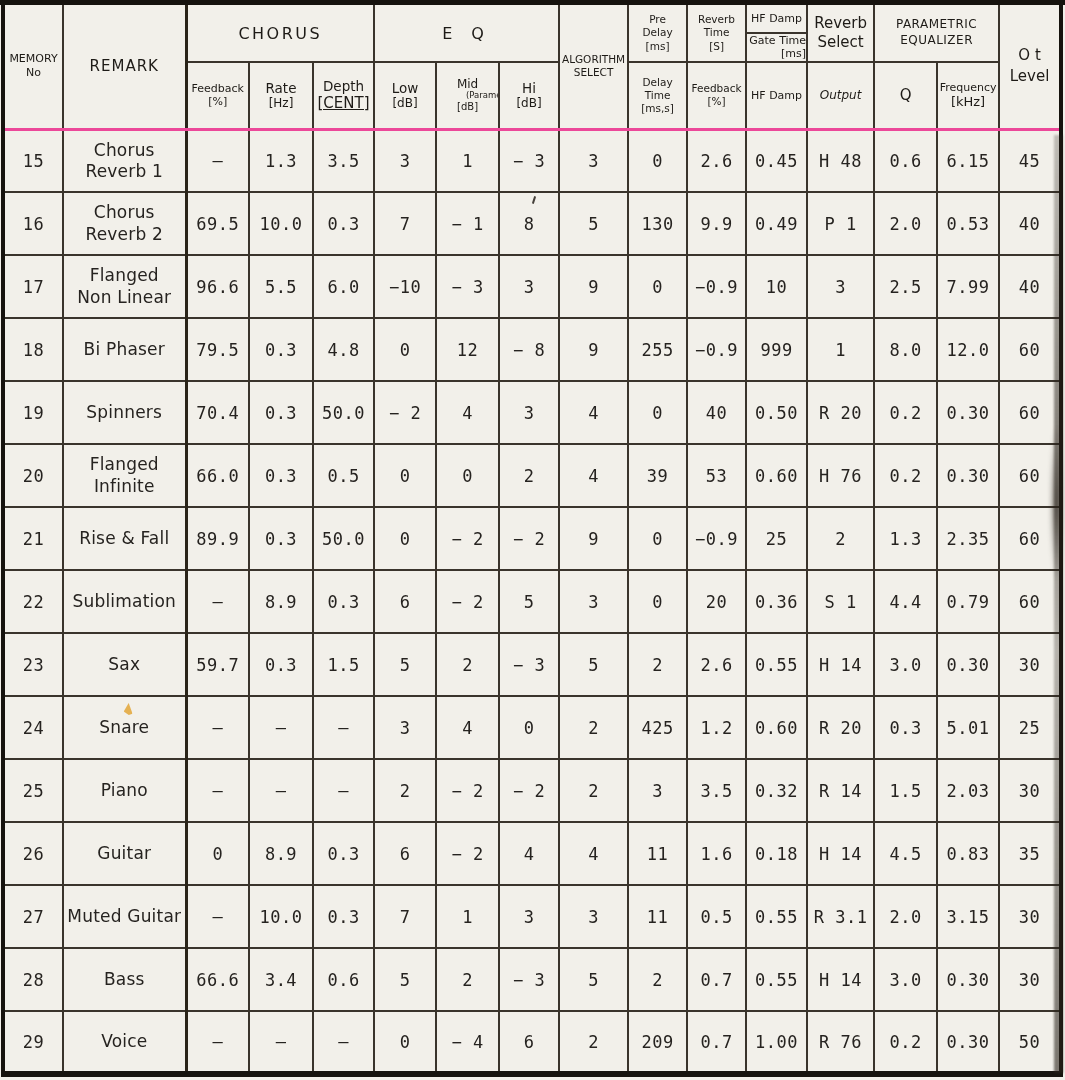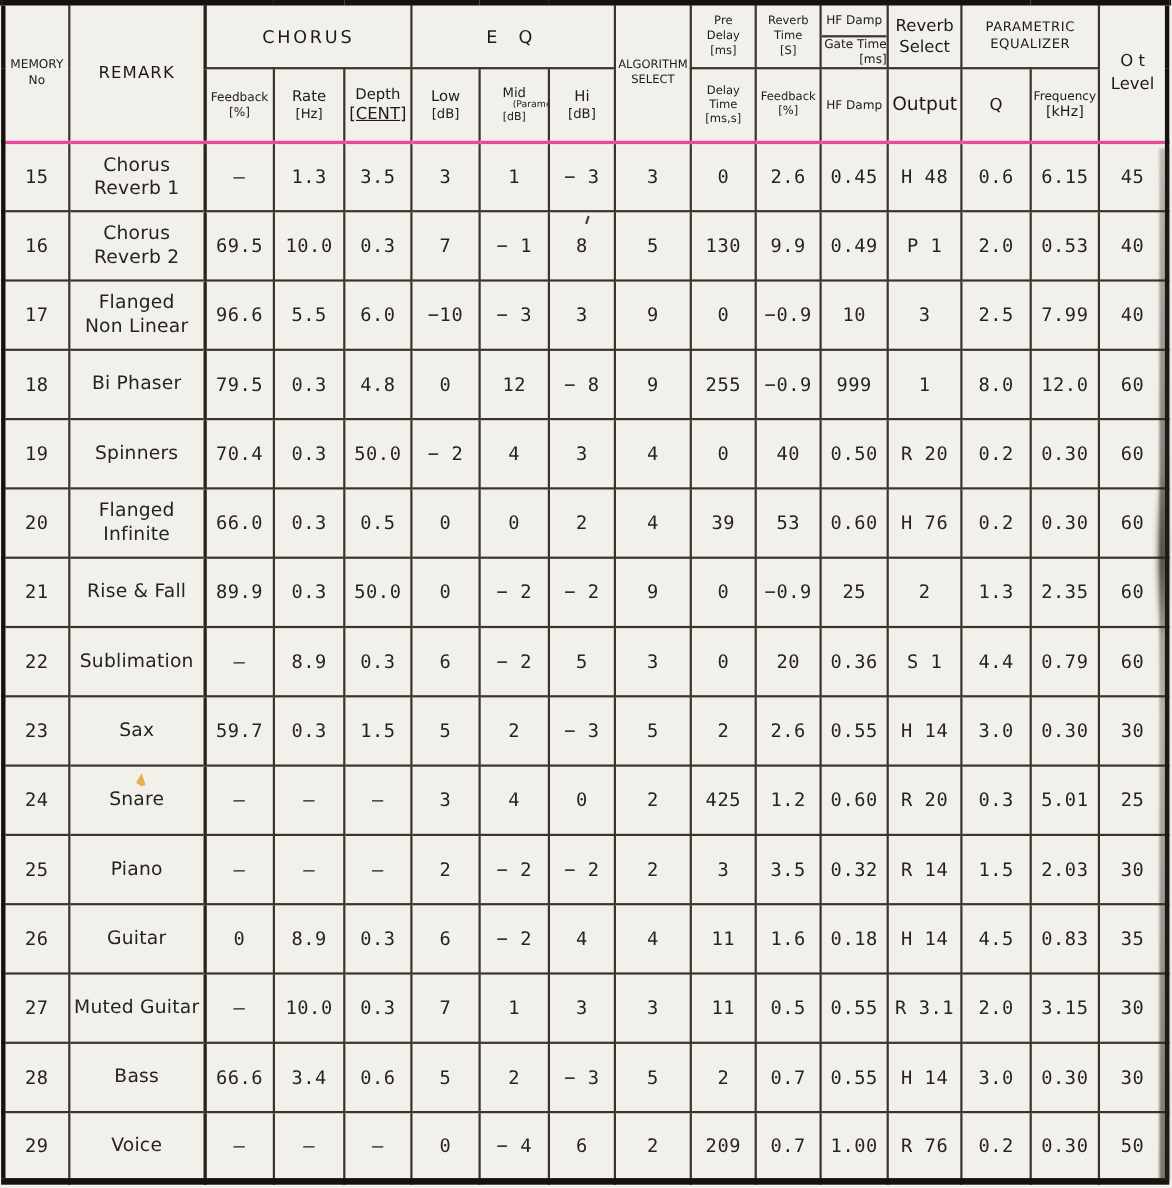--- a/index.html
+++ b/index.html
@@ -35,21 +35,21 @@
   .h-depth .l2 { font-size:15px;text-decoration:underline; }
   .h-mid .l1 { font-size:12px; line-height:1.1; }
   .h-mid .lm { font-size:8.5px; line-height:1.15;padding-left:29px; }
   .h-mid .l2 { font-size:10px; line-height:1.1; }
   .h-small { font-size:10.5px; line-height:1.25; }
   .h-hfd { padding:0; vertical-align:top; }
   .hfd-a { height:29px; border-bottom:2px solid #3a342c; font-size:11px; display:flex; align-items:center; justify-content:center; }
   .hfd-b { height:27px; font-size:11px; line-height:1.15; display:flex; flex-direction:column; align-items:flex-end; justify-content:center; }
   .hfd-bottom { font-size:11px; }
   .h-rsel { font-size:15px; line-height:1.25; }
-  .h-output { font-size:17px; }
+  .h-output { font-size:12px;font-style:italic; }
   .h-peq { font-size:12px; letter-spacing:0.5px; line-height:1.3; }
   .h-q { font-size:15px; }
   .h-freq .l1 { font-size:11px; line-height:1.2; }
   .h-freq .l2 { font-size:13px; line-height:1.2; }
   .h-level { font-size:15px; line-height:1.4; }
 
   tbody td {
     font-family:"DejaVu Sans Mono", monospace;
     font-size:17px; height:63px; letter-spacing:0.5px; color:#262320;
   }

